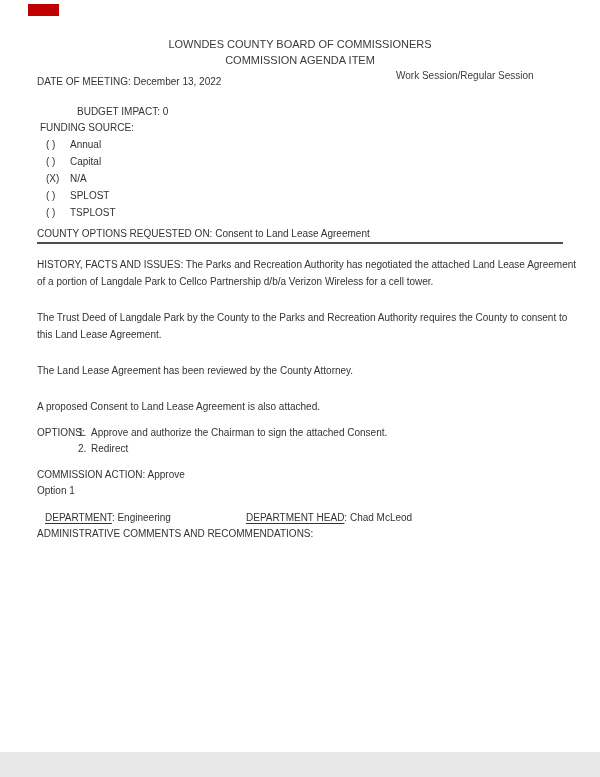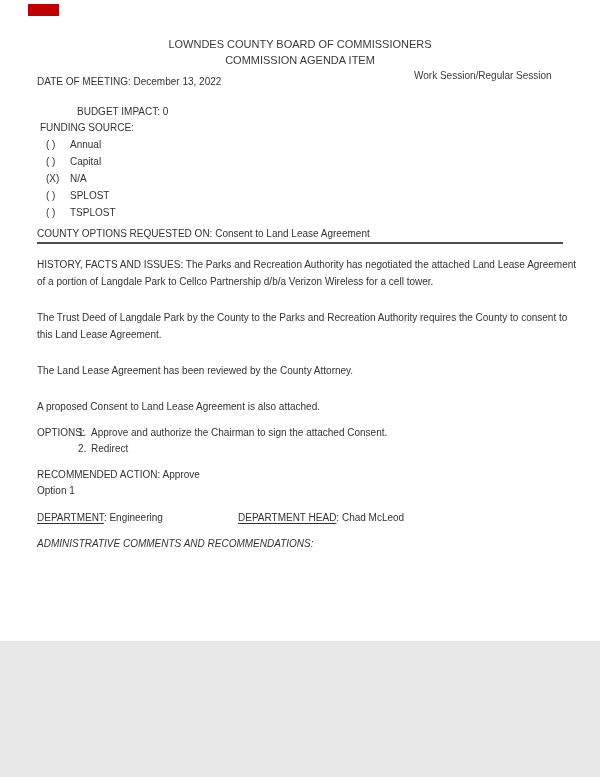--- a/index.html
+++ b/index.html
@@ -1,50 +1,50 @@
 <!DOCTYPE html>
 <html><head>
 <meta charset="utf-8">
 <style>
   html,body{margin:0;padding:0;background:#e8e8e8;}
   .page{
     position:relative;
-    width:600px;height:641px;
+    width:600px;height:752px;
     margin:0 auto;
     background:#ffffff;
     font-family:"Liberation Sans","DejaVu Sans",sans-serif;
     font-size:10px;line-height:17px;
     color:#333333;
     overflow:hidden;
   }
   .red-box{
     position:absolute;left:28px;top:4px;width:31px;height:12px;
     background:#c00000;
   }
   .content{position:absolute;left:37px;top:36px;width:540px;}
   .doc-title{width:526px;text-align:center;font-size:11px;line-height:16px;color:#3a3a3a;}
   .subject-row{margin-top:17px;line-height:14px;}
   .date-row{margin-top:7px;line-height:14px;position:relative;}
-  .session{position:absolute;left:377px;top:-6px;white-space:nowrap;color:#3d3d3d;}
+  .session{position:absolute;left:359px;top:-6px;white-space:nowrap;color:#3d3d3d;}
   .budget-row{margin-top:15px;line-height:16px;padding-left:40px;}
   .funding-label{padding-left:3px;line-height:16px;}
   .fund-item{line-height:17px;padding-left:9px;}
   .fund-box{display:inline-block;width:24px;}
   .county-action{margin-top:6px;width:526px;line-height:14px;padding-bottom:1px;border-bottom:2px solid #4d4d4d;}
   .para{margin:19px 0 0 0;line-height:17px;width:540px;}
   .para.first{margin-top:12px;}
   .options-block{margin-top:10px;display:flex;line-height:16px;}
   .opt-label{flex:none;width:41px;}
   .opt-item{line-height:16px;}
   .opt-num{display:inline-block;width:13px;}
   .recommended{margin-top:10px;line-height:16px;}
-  .dept-row{margin-top:11px;line-height:16px;display:flex;}
+  .dept-row{margin-top:11px;line-height:16px;display:flex;margin-left:8px;}
   .dept-col{flex:none;width:201px;}
   .ul{text-decoration:underline;text-underline-offset:2px;}
-  .admin-row{margin-top:10px;line-height:16px;font-style:italic;}
+  .admin-row{line-height:16px;}
   span{white-space:pre-wrap;}
 </style>
 </head>
 <body>
 
 <div class="page">
 
   <div class="red-box"></div>
 
   <div class="content">
@@ -100,21 +100,21 @@
           <span class="opt-num">1.</span><span>Approve and authorize the Chairman to sign the attached Consent.</span>
         </div>
         <div class="opt-item">
           <span class="opt-num">2.</span><span>Redirect</span>
         </div>
       </div>
     </div>
 
     <div class="recommended">
       <div>
-        <span>RECOMMENDED ACTION:</span> <span>Approve</span>
+        <span>COMMISSION ACTION:</span> <span>Approve</span>
       </div>
       <div>Option 1</div>
     </div>
 
     <div class="dept-row">
       <div class="dept-col">
         <span class="ul">DEPARTMENT</span><span>: Engineering</span>
       </div>
       <div>
         <span class="ul">DEPARTMENT HEAD</span><span>: Chad McLeod</span>

